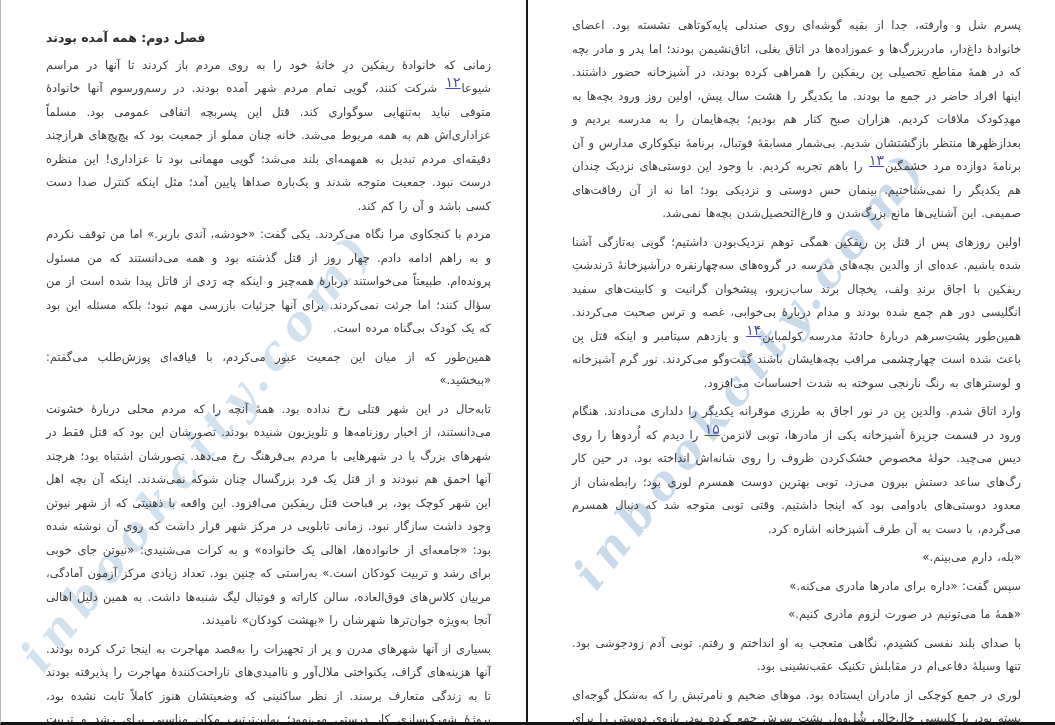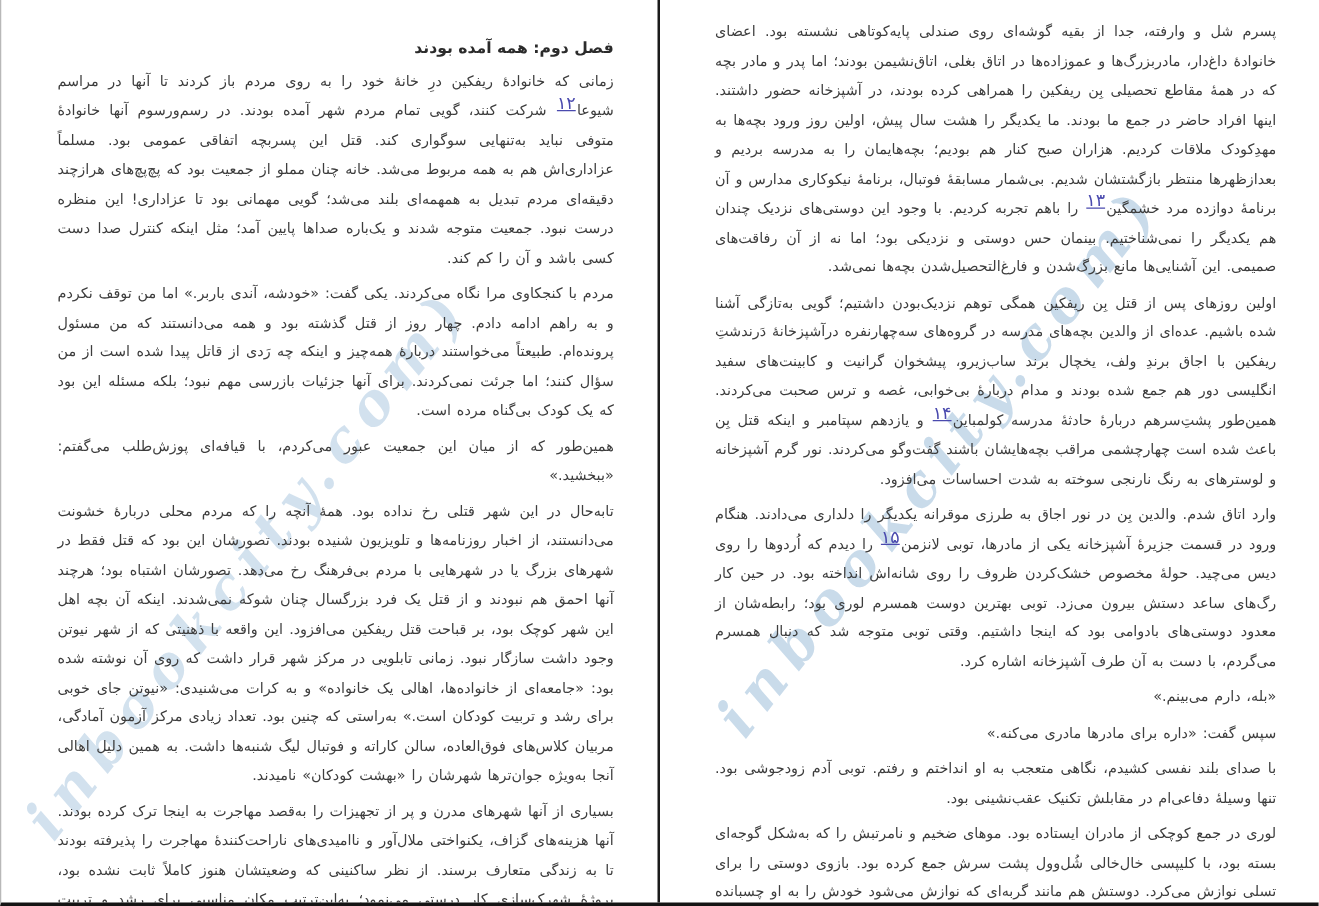--- a/index.html
+++ b/index.html
@@ -12,21 +12,21 @@
     position:relative;box-sizing:border-box;overflow:hidden;direction:rtl;height:100%;
   }
   .page-left{width:527px;border-right:2px solid #1a1a1a;padding:20px 35px 0 45px;}
   .page-right{width:526px;padding:14px 33px 0 44px;}
   .page-content{position:relative;z-index:1;}
   .para{
     margin:0 0 5px 0;font-size:11.5px;line-height:23.5px;color:#3d3d3d;
     text-align:justify;word-spacing:1px;
   }
   .chapter-heading{
-    font-size:12.5px;font-weight:bold;color:#2b2b2b;text-align:right;
+    font-size:12.5px;font-weight:bold;color:#2b2b2b;text-align:left;
     margin:6px 0 4px 0;line-height:23.5px;
   }
   .chapter-date{
     font-size:11.5px;color:#3d3d3d;text-align:right;margin:0 0 4px 0;line-height:23.5px;
   }
   sup.fn{
     font-size:14px;color:#4a4aae;text-decoration:underline;line-height:0;
     vertical-align:super;margin:0 1px;cursor:pointer;
   }
   .watermark{
@@ -58,19 +58,20 @@
 
   <div class="page page-right">
     <div class="watermark" style="color: rgb(157, 190, 218);">(inbookcity.com</div>
     <div class="page-content">
       <div>
           <p class="para">پسرم شل و وارفته، جدا از بقیه گوشه‌ای روی صندلی پایه‌کوتاهی نشسته بود. اعضای خانوادهٔ داغ‌دار، مادربزرگ‌ها و عموزاده‌ها در اتاق بغلی، اتاق‌نشیمن بودند؛ اما پدر و مادر بچه که در همهٔ مقاطع تحصیلی بِن ریفکین را همراهی کرده بودند، در آشپزخانه حضور داشتند. اینها افراد حاضر در جمع ما بودند. ما یکدیگر را هشت سال پیش، اولین روز ورود بچه‌ها به مهدِکودک ملاقات کردیم. هزاران صبح کنار هم بودیم؛ بچه‌هایمان را به مدرسه بردیم و بعدازظهرها منتظر بازگشتشان شدیم. بی‌شمار مسابقهٔ فوتبال، برنامهٔ نیکوکاری مدارس و آن برنامهٔ دوازده مرد خشمگین<sup class="fn">۱۳</sup> را باهم تجربه کردیم. با وجود این دوستی‌های نزدیک چندان هم یکدیگر را نمی‌شناختیم. بینمان حس دوستی و نزدیکی بود؛ اما نه از آن رفاقت‌های صمیمی. این آشنایی‌ها مانع بزرگ‌شدن و فارغ‌التحصیل‌شدن بچه‌ها نمی‌شد.</p>
           <p class="para">اولین روزهای پس از قتل بِن ریفکین همگی توهم نزدیک‌بودن داشتیم؛ گویی به‌تازگی آشنا شده باشیم. عده‌ای از والدین بچه‌های مدرسه در گروه‌های سه‌چهارنفره درآشپزخانهٔ دَرندشتِ ریفکین با اجاق برندِ ولف، یخچال برند ساب‌زیرو، پیشخوان گرانیت و کابینت‌های سفید انگلیسی دور هم جمع شده بودند و مدام دربارهٔ بی‌خوابی، غصه و ترس صحبت می‌کردند. همین‌طور پشتِ‌سرهم دربارهٔ حادثهٔ مدرسه کولمباین<sup class="fn">۱۴</sup> و یازدهم سپتامبر و اینکه قتل بِن باعث شده است چهارچشمی مراقب بچه‌هایشان باشند گفت‌وگو می‌کردند. نور گرم آشپزخانه و لوسترهای به رنگ نارنجی سوخته به شدت احساسات می‌افزود.</p>
           <p class="para">وارد اتاق شدم. والدین بِن در نور اجاق به طرزی موقرانه یکدیگر را دلداری می‌دادند. هنگام ورود در قسمت جزیرهٔ آشپزخانه یکی از مادرها، توبی لانزمن<sup class="fn">۱۵</sup> را دیدم که اُردوها را روی دیس می‌چید. حولهٔ مخصوص خشک‌کردن ظروف را روی شانه‌اش انداخته بود. در حین کار رگ‌های ساعد دستش بیرون می‌زد. توبی بهترین دوست همسرم لوری بود؛ رابطه‌شان از معدود دوستی‌های بادوامی بود که اینجا داشتیم. وقتی توبی متوجه شد که دنبال همسرم می‌گردم، با دست به آن طرف آشپزخانه اشاره کرد.</p>
           <p class="para">«بله، دارم می‌بینم.»</p>
           <p class="para">سپس گفت: «داره برای مادرها مادری می‌کنه.»</p>
+          <p class="para">«همهٔ ما می‌تونیم در صورت لزوم مادری کنیم.»</p>
           <p class="para">با صدای بلند نفسی کشیدم، نگاهی متعجب به او انداختم و رفتم. توبی آدم زودجوشی بود. تنها وسیلهٔ دفاعی‌ام در مقابلش تکنیک عقب‌نشینی بود.</p>
           <p class="para">لوری در جمع کوچکی از مادران ایستاده بود. موهای ضخیم و نامرتبش را که به‌شکل گوجه‌ای بسته بود، با کلیپسی خال‌خالی شُل‌وول پشت سرش جمع کرده بود. بازوی دوستی را برای تسلی نوازش می‌کرد. دوستش هم مانند گربه‌ای که نوازش می‌شود خودش را به او چسبانده بود.</p>
         </div>
     </div>
   </div>
 
 </div>
 
 </body></html>

